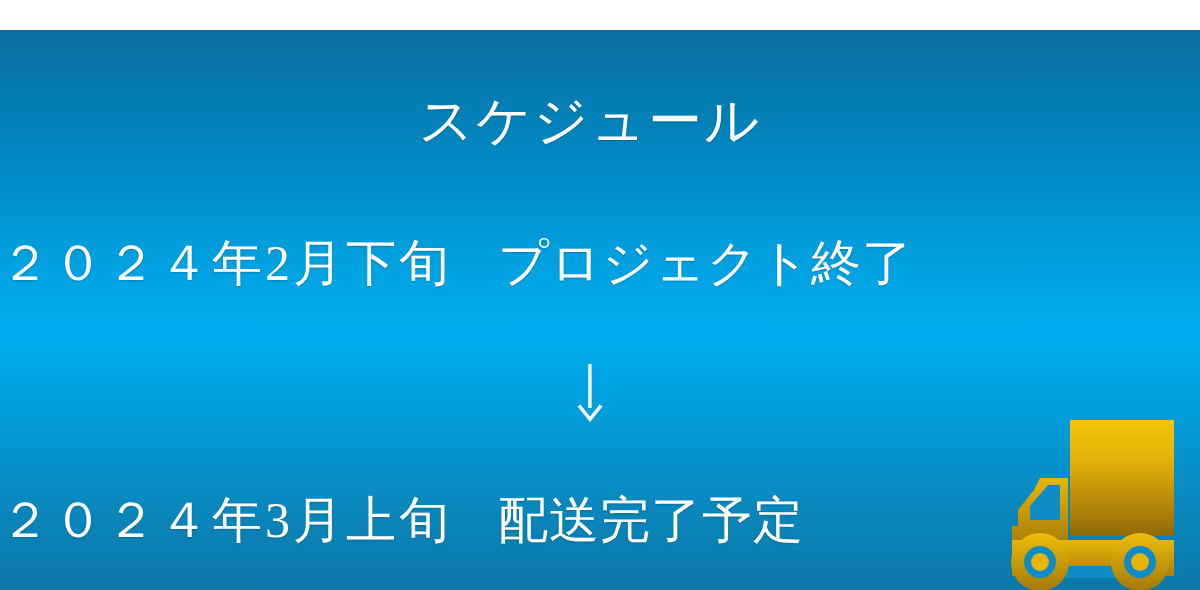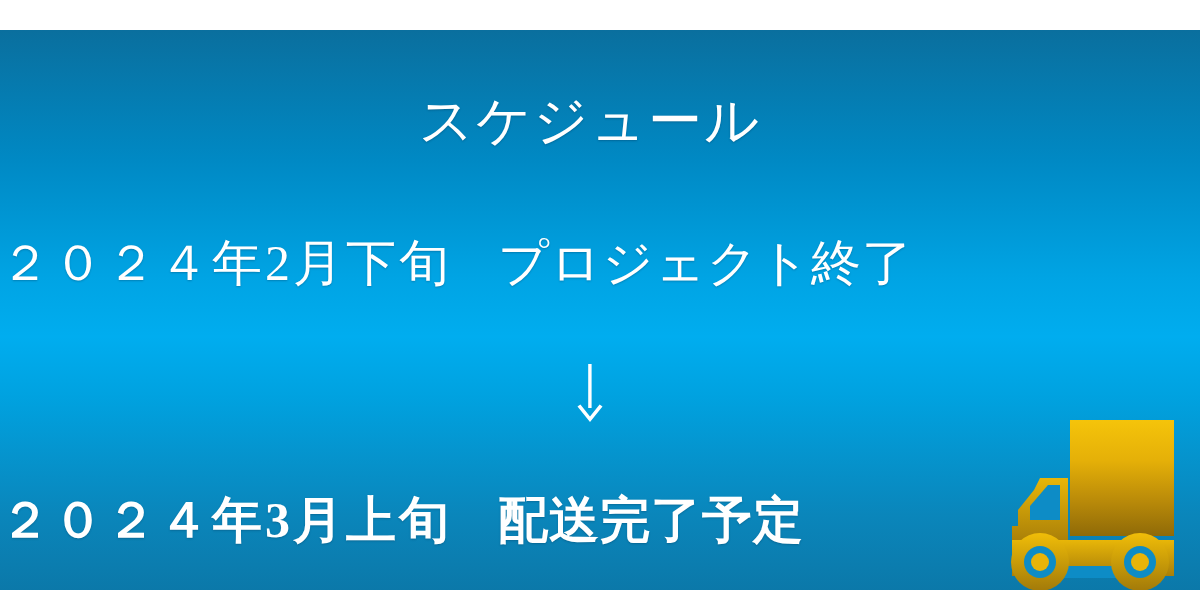--- a/index.html
+++ b/index.html
@@ -54,21 +54,21 @@
     color: #ffffff;
     font-size: 50px;
     line-height: 1.15;
     font-weight: 400;
     letter-spacing: 1px;
     text-shadow: 0 1px 2px rgba(0, 40, 70, 0.28);
     white-space: nowrap;
   }
 
   .line-one   { top: 205px; }
-  .line-two   { top: 462px; font-weight: bold; }
+  .line-two   { top: 462px; }
 
   .line .date { letter-spacing: 3px; }
   .line .gap  { display: inline-block; width: 46px; }
 
   
   .arrow-wrap {
     position: absolute;
     top: 334px;
     left: 0;
     width: 1180px;

